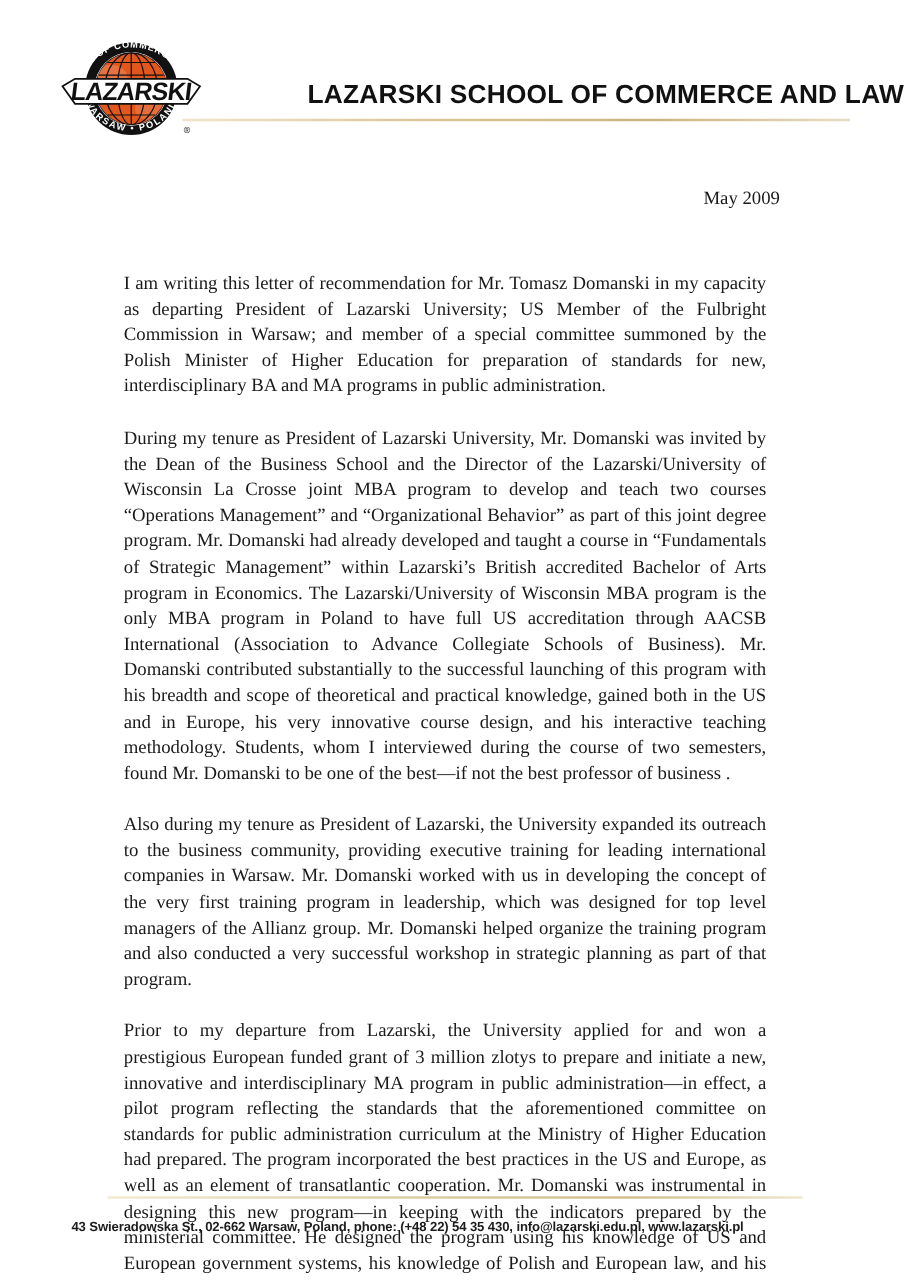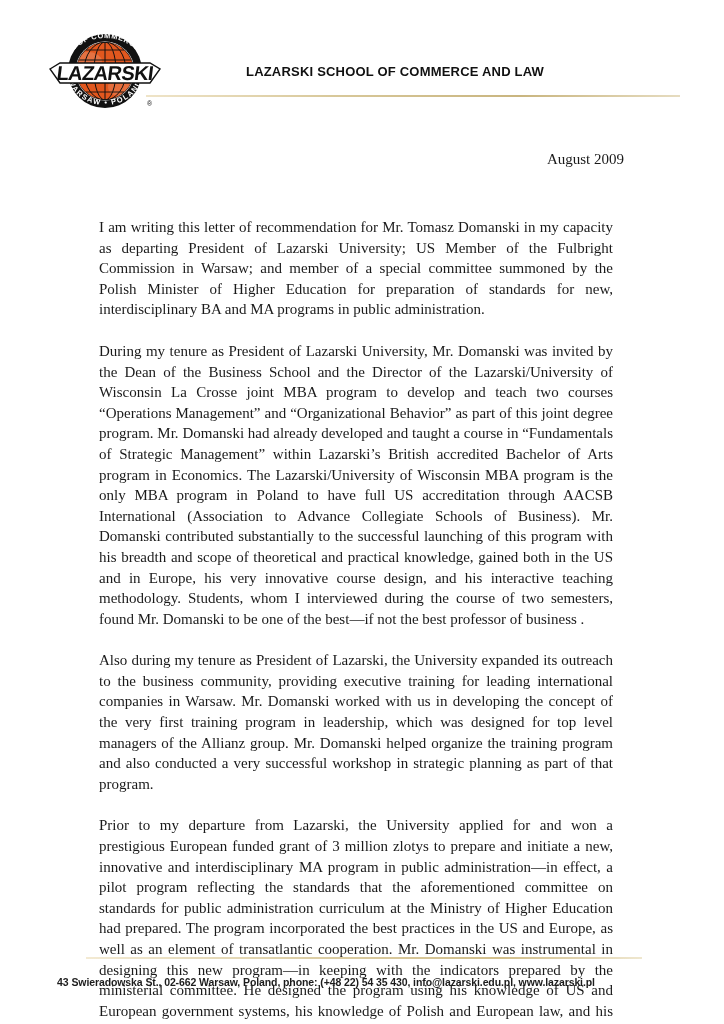--- a/index.html
+++ b/index.html
@@ -40,21 +40,21 @@
   }
 
   .logo-svg { display: block; }
 
   .header-title {
     position: absolute;
     left: 246px;
     top: 64px;
     font-family: "Liberation Sans", sans-serif;
     font-weight: bold;
-    font-size: 13px;
+    font-size: 21px;
     letter-spacing: 0.2px;
     color: #111111;
     white-space: nowrap;
   }
 
   .header-rule {
     position: absolute;
     left: 146px;
     top: 95px;
     width: 534px;
@@ -180,21 +180,21 @@
       </svg>
     </div>
 
     <div class="header-title">LAZARSKI SCHOOL OF COMMERCE AND LAW</div>
 
     <div class="header-rule"></div>
   </div>
 
   <div class="letter-body">
 
-    <div class="date-line">August 2009</div>
+    <div class="date-line">May 2009</div>
 
 
     <p class="para">I am writing this letter of recommendation for Mr. Tomasz Domanski in my capacity as departing President of Lazarski University; US Member of the Fulbright Commission in Warsaw; and member of a special committee summoned by the Polish Minister of Higher Education for preparation of standards for new, interdisciplinary BA and MA programs in public administration.</p>
     <p class="para">During my tenure as President of Lazarski University, Mr. Domanski was invited by the Dean of the Business School and the Director of the Lazarski/University of Wisconsin La Crosse joint MBA program to develop and teach two courses “Operations Management” and “Organizational Behavior” as part of this joint degree program. Mr. Domanski had already developed and taught a course in “Fundamentals of Strategic Management” within Lazarski’s British accredited Bachelor of Arts program in Economics.   The Lazarski/University of Wisconsin MBA program is the only MBA program in Poland to have full US accreditation through AACSB International    (Association to Advance Collegiate Schools of Business). Mr. Domanski contributed substantially to the successful launching of this program with his breadth and scope of theoretical and practical knowledge, gained both in the US and in Europe, his very innovative course design, and his interactive teaching methodology. Students, whom I interviewed during the course of two semesters, found Mr. Domanski to be one of the best—if not the best professor of business .</p>
     <p class="para">Also during my tenure as President of Lazarski, the University expanded its outreach to the business community, providing executive training for leading international companies in Warsaw. Mr. Domanski worked with us in developing the concept of the very first training program in leadership, which was designed for top level managers of the Allianz group. Mr. Domanski helped organize the training program and also conducted a very successful workshop in strategic planning as part of that program.</p>
     <p class="para">Prior to my departure from Lazarski, the University applied for and won a prestigious European funded grant of 3 million zlotys to prepare and initiate a new, innovative and interdisciplinary MA program in public administration—in effect, a pilot program reflecting the standards that the aforementioned committee on standards for public administration curriculum at the Ministry of Higher Education had prepared. The program incorporated the best practices in the US and Europe, as well as an element of transatlantic cooperation.   Mr. Domanski was instrumental in designing this new program—in keeping with the indicators prepared by the ministerial committee.  He designed the program using his knowledge of US and European government systems, his knowledge of Polish and European law, and his many years of expertise in designing public administration courses and training programs for Poland and other European countries, often with European or US funding.</p>
   </div>
 
   <div class="footer">
     <div class="footer-rule"></div>

